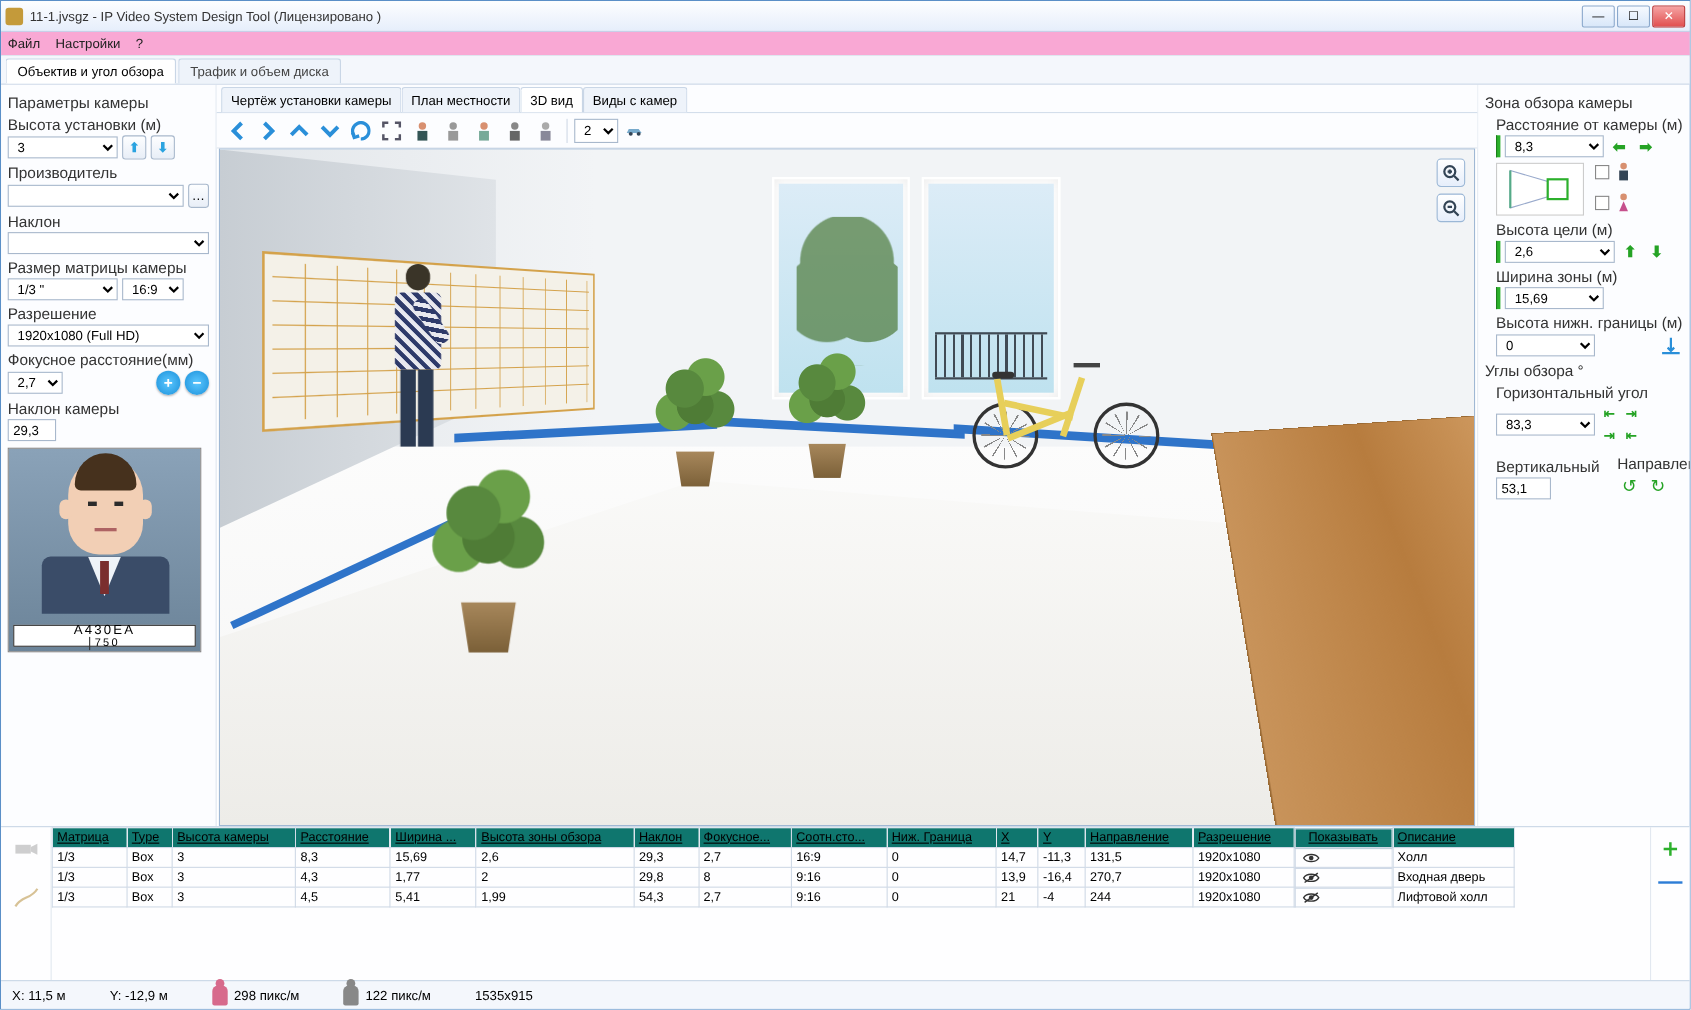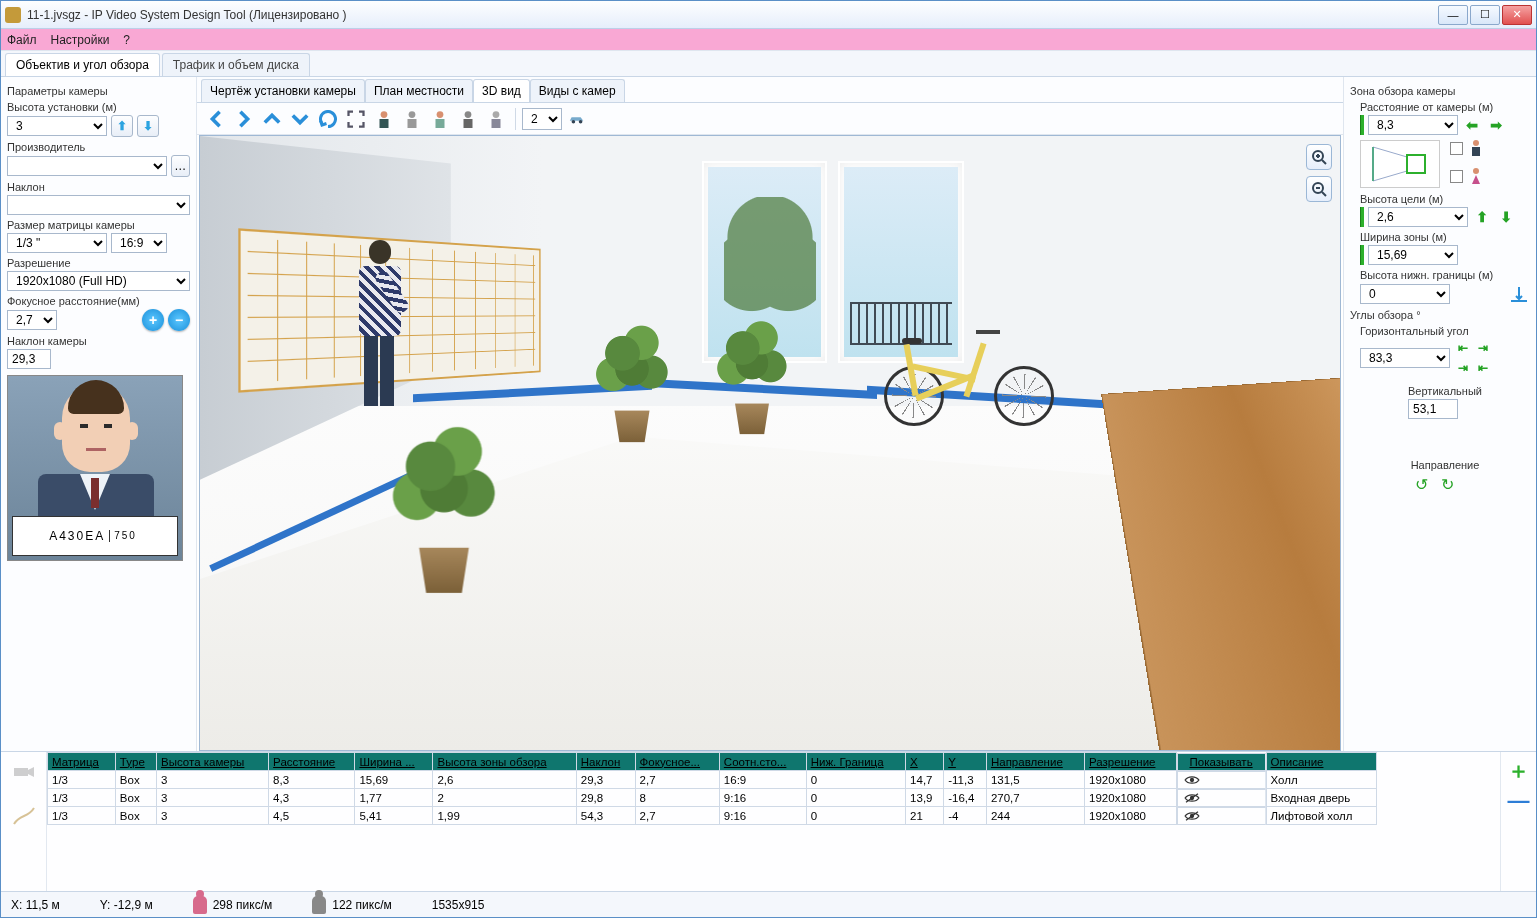--- a/index.html
+++ b/index.html
@@ -19,21 +19,21 @@
 
 
 .top-tabs { height: 26px; display:flex; align-items:flex-end; background:#f4f7fc; padding-left:4px; border-bottom:1px solid #c9d6e6;}
 .top-tab { padding: 4px 10px; border:1px solid #c9d6e6; border-bottom:none; background:#fff; margin-right:2px; border-radius:3px 3px 0 0;}
 .top-tab.inactive{ background:#eef3fa; color:#444;margin-top:14px;}
 
 .workspace { flex:1; display:flex; overflow:hidden; }
 
 
 .left-panel { width: 196px; padding: 4px 6px; border-right:1px solid #dfe6ef; background:#fcfdff; overflow:hidden;}
-.group-title { font-size:11px; color:#333; margin: 4px 0 2px; }
+.group-title { font-size:14px; color:#333; margin: 4px 0 2px; }
 .row { display:flex; align-items:center; gap:4px; margin-bottom:4px;}
 select, input[type=text]{ border:1px solid #a8b8cc; background:#fff; height:20px; padding:0 4px; font-size:12px;}
 select{ width: 100%; }
 .small-sel{ width: 100px;}
 .btn-sq { width:22px; height:22px; border:1px solid #a8b8cc; background:linear-gradient(#fdfeff,#e8eef7); border-radius:3px; display:flex; align-items:center; justify-content:center;}
 .arrow-up{ color:#2aa3e0; font-weight:bold;}
 .arrow-down{ color:#2aa3e0; font-weight:bold;}
 .btn-circle{ width:22px; height:22px; border-radius:11px; display:flex; align-items:center; justify-content:center; color:#fff; font-weight:bold; font-size:14px; box-shadow:0 1px 2px rgba(0,0,0,.3);}
 .btn-circle.plus{ background:radial-gradient(#5bc7ff,#1a8fd9);}
 .btn-circle.minus{ background:radial-gradient(#5bc7ff,#1a8fd9);}
@@ -43,21 +43,21 @@
 .head{ width:68px; height:88px; background:#e8c8b0; border-radius:34px 34px 28px 28px; margin:0 auto; position:relative; filter: contrast(110%);}
 .hair{ position:absolute; top:-4px; left:6px; right:6px; height:34px; background:#4b3826; border-radius:30px 30px 6px 6px;}
 .ear{ position:absolute; width:12px; height:18px; background:#e8c8b0; border-radius:6px; top:38px;}
 .ear.l{ left:-8px;} .ear.r{ right:-8px;}
 .eye{ position:absolute; width:8px; height:4px; background:#333; top:40px;}
 .eye.l{ left:18px;} .eye.r{ right:18px;}
 .mouth{ position:absolute; width:20px; height:3px; background:#a66; top:64px; left:24px;}
 .body{ width:116px; height:52px; background:#3a4c68; border-radius:8px 8px 0 0; margin-top:2px; position:relative;}
 .shirt{ position:absolute; left:42px; top:0px; width:30px; height:36px; background:#eef3f8; clip-path: polygon(50% 100%, 0 0, 100% 0);}
 .tie{ position:absolute; left:53px; top:4px; width:8px; height:30px; background:#7a2e2e;}
-.plate{ position:absolute; bottom:4px; left:4px; right:4px; height:40px; background:#fff; border:1px solid #333; display:flex; align-items:center; justify-content:center; font-family: "Arial Black", sans-serif; font-size:20px; letter-spacing:2px;}
+.plate{ position:absolute; bottom:4px; left:4px; right:4px; height:20px; background:#fff; border:1px solid #333; display:flex; align-items:center; justify-content:center; font-family: "Arial Black", sans-serif; font-size:20px; letter-spacing:2px;flex-direction:column;}
 .plate .reg{ font-size:10px; border-left:1px solid #333; padding:1px 4px; margin-left:4px; line-height:10px;}
 
 
 .center { flex:1; display:flex; flex-direction:column; border-right:1px solid #dfe6ef;}
 .sub-tabs{ height:26px; display:flex; align-items:flex-end; padding-left:4px; background:#fcfdff; border-bottom:1px solid #c9d6e6;}
 .sub-tab{ padding:4px 8px; border:1px solid #c9d6e6; border-bottom:none; background:#eef3fa; margin-right:0; border-radius:3px 3px 0 0;}
 .sub-tab.active{ background:#fff;}
 .toolbar{ height:32px; display:flex; align-items:center; gap:2px; padding:2px 6px; border-bottom:1px solid #dfe6ef; background:#fcfdff;}
 .tb-btn{ width:26px; height:26px; border:1px solid transparent; border-radius:3px; display:flex; align-items:center; justify-content:center;}
 .tb-btn svg{ width:18px; height:18px;}
@@ -442,21 +442,21 @@
       <div class="group-title" style="margin-left:10px">Горизонтальный угол</div>
       <div class="rp-row" style="margin-left:10px">
         <select class="rp-sel"><option>83,3</option></select>
         <div class="mini-grid">
           <div class="arrow-btn green">⇤</div>
           <div class="arrow-btn green">⇥</div>
           <div class="arrow-btn green">⇥</div>
           <div class="arrow-btn green">⇤</div>
         </div>
       </div>
-      <div class="rp-row" style="margin-left:10px; gap:36px;flex-direction:column;">
+      <div class="rp-row" style="margin-left:10px; gap:16px;">
         <div>
           <div class="group-title">Вертикальный</div>
           <input type="text" class="readonly" style="width: 50px;" readonly="" value="53,1">
         </div>
         <div>
           <div class="group-title">Направление</div>
           <div class="rp-row">
             <div class="rotate-btn">↺</div>
             <div class="rotate-btn">↻</div>
           </div>

